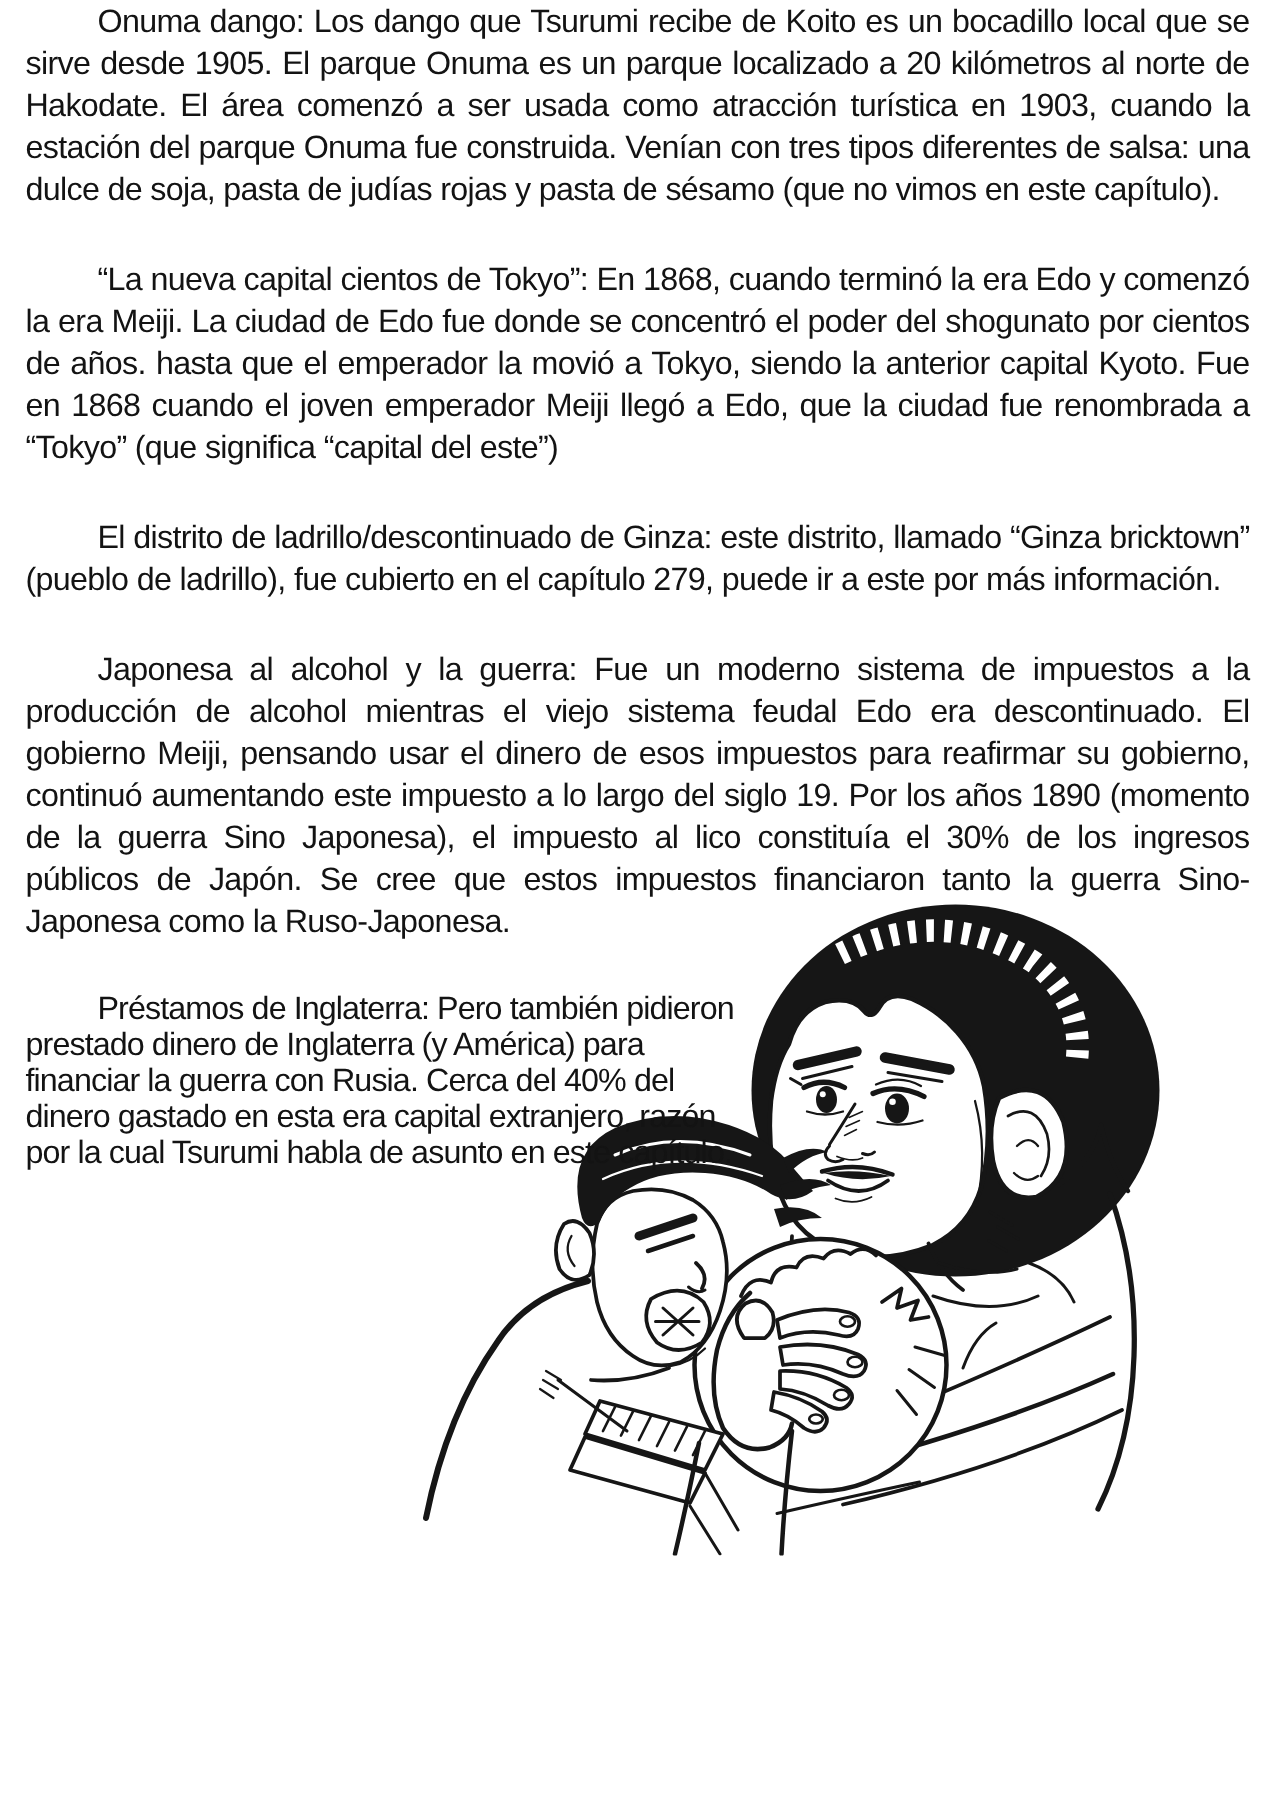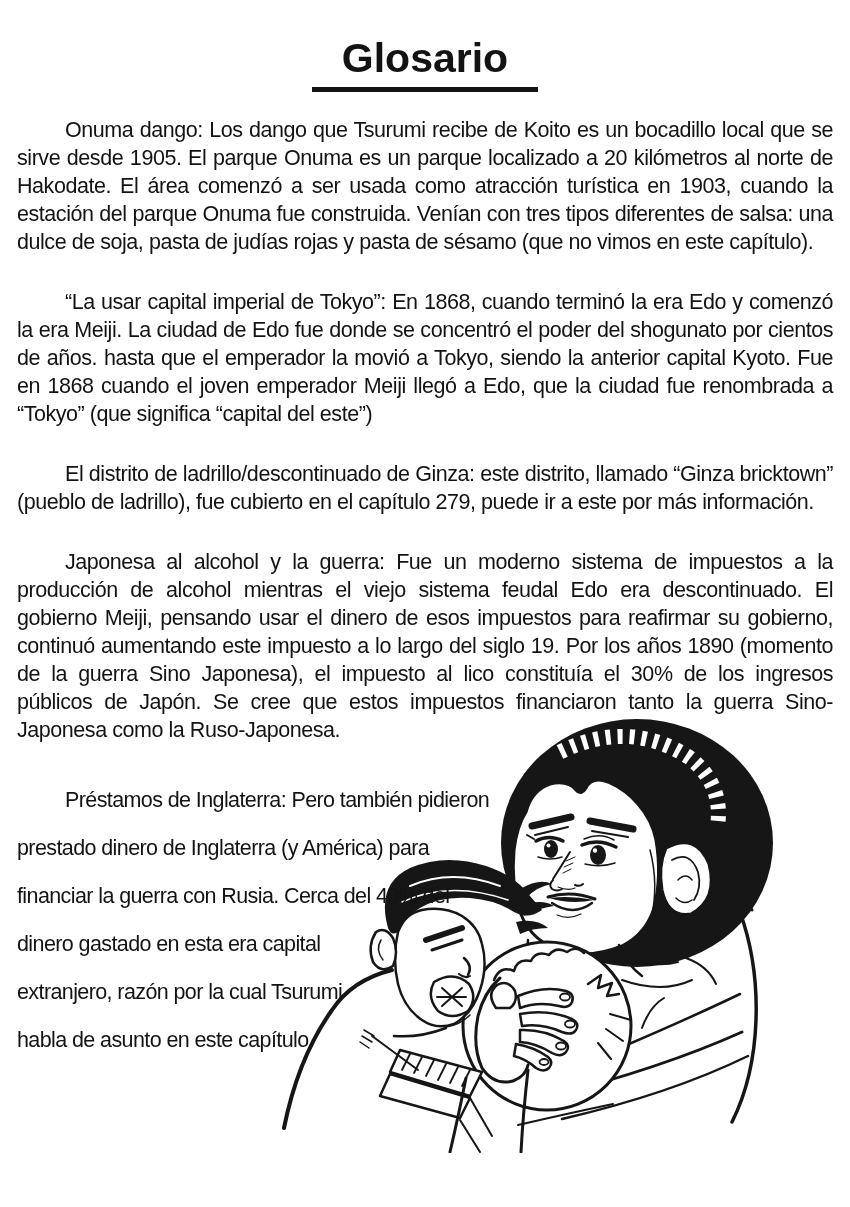--- a/index.html
+++ b/index.html
@@ -26,48 +26,47 @@
   .entry{
     font-size:21.5px;
     line-height:28px;
     letter-spacing:-0.45px;
     text-align:justify;
     margin:0 0 32px;
   }
   .entry .term{font-weight:400;margin-left:48px;}
   .entry-last{
     font-size:21.5px;
-    line-height:48px;
+    line-height:24px;
     letter-spacing:-0.6px;
     text-align:left;
     margin-bottom:0;
   }
   .illu-float{
     float:right;
     width:460px;height:437px;
     margin:-60px -17px 0 0;
     shape-outside:polygon(110px 0px,460px 0px,460px 437px,0px 437px,0px 171px,110px 171px);
     shape-margin:4px;
   }
   .illu-float svg{display:block;width:580px;height:437px;margin-left:-120px;}
 </style>
 </head>
 <body>
 
 <div class="page">
 
-  <h1 class="title">Glosario</h1>
 
   <div class="entry">
     <strong class="term">Onuma dango:</strong>
     <span>Los dango que Tsurumi recibe de Koito es un bocadillo local que se sirve desde 1905. El parque Onuma es un parque localizado a 20 kilómetros al norte de Hakodate. El área comenzó a ser usada como atracción turística en 1903, cuando la estación del parque Onuma fue construida. Venían con tres tipos diferentes de salsa: una dulce de soja, pasta de judías rojas y pasta de sésamo (que no vimos en este capítulo).</span>
   </div>
 
   <div class="entry">
-    <strong class="term">“La usar capital imperial de Tokyo”:</strong>
+    <strong class="term">“La nueva capital cientos de Tokyo”:</strong>
     <span>En 1868, cuando terminó la era Edo y comenzó la era Meiji. La ciudad de Edo fue donde se concentró el poder del shogunato por cientos de años. hasta que el emperador la movió a Tokyo, siendo la anterior capital Kyoto. Fue en 1868 cuando el joven emperador Meiji llegó a Edo, que la ciudad fue renombrada a “Tokyo” (que significa “capital del este”)</span>
   </div>
 
   <div class="entry">
     <strong class="term">El distrito de ladrillo/descontinuado de Ginza:</strong>
     <span>este distrito, llamado “Ginza bricktown” (pueblo de ladrillo), fue cubierto en el capítulo 279, puede ir a este por más información.</span>
   </div>
 
   <div class="entry">
     <strong class="term">Japonesa al alcohol y la guerra:</strong>

